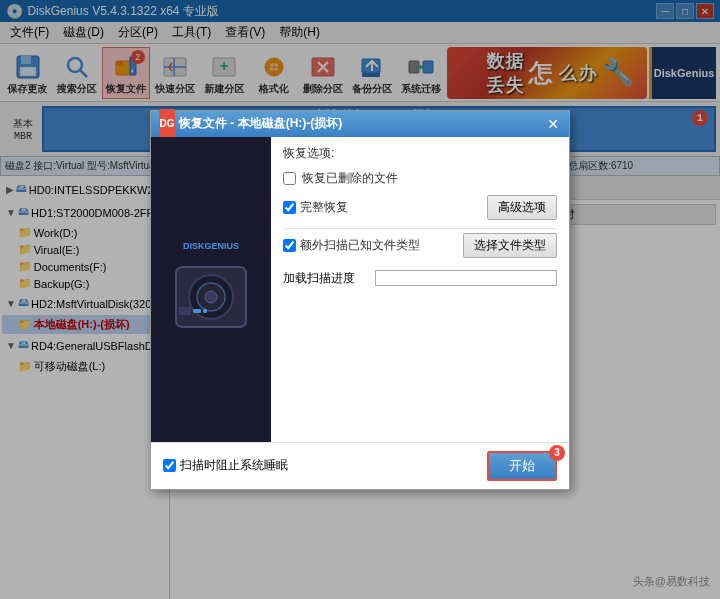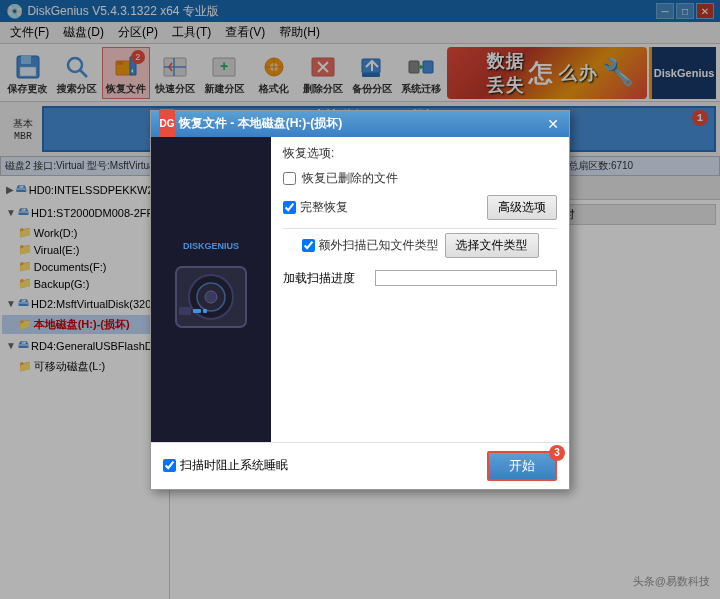--- a/index.html
+++ b/index.html
@@ -646,21 +646,21 @@
         <div class="form-row" style="justify-content:space-between;">
           <div style="display:flex; align-items:center; gap:4px;">
             <input type="checkbox" class="form-checkbox" id="chk-complete" checked="" style="">
             <label for="chk-complete">完整恢复</label>
           </div>
           <button class="form-btn">高级选项</button>
         </div>
 
         <div class="divider-row"></div>
 
-        <div class="form-row" style="justify-content:center;">
+        <div class="form-row" style="justify-content:space-between;">
           <div style="display:flex; align-items:center; gap:4px;">
             <input type="checkbox" class="form-checkbox" id="chk-extra" checked="" style="">
             <label for="chk-extra">额外扫描已知文件类型</label>
           </div>
           <button class="form-btn">选择文件类型</button>
         </div>
 
         <div class="progress-container" style="margin-bottom:8px;">
           <span class="progress-label">加载扫描进度</span>
           <div class="progress-bar"></div>

